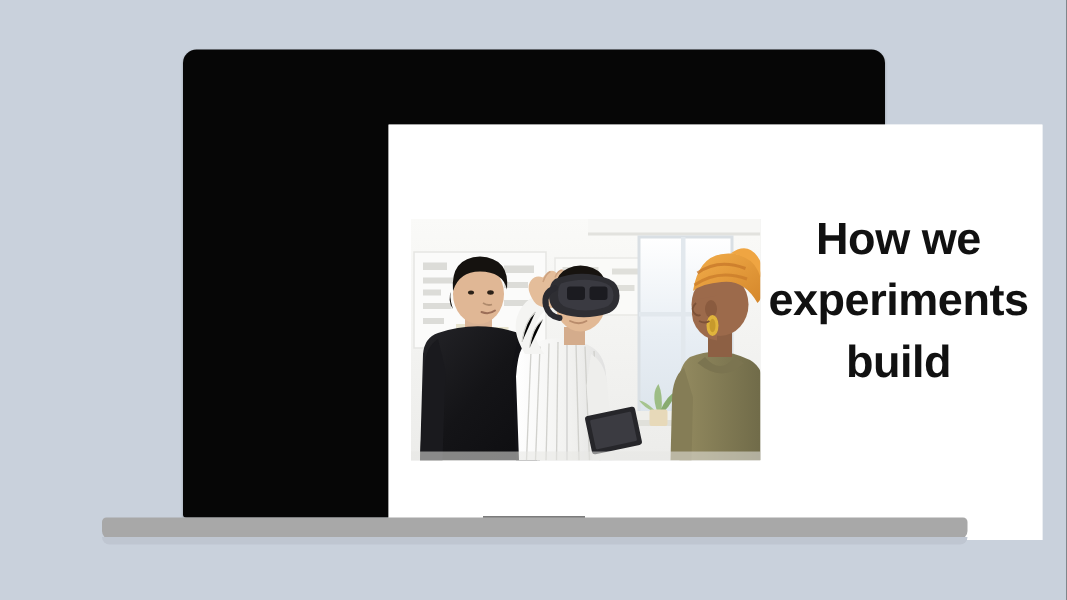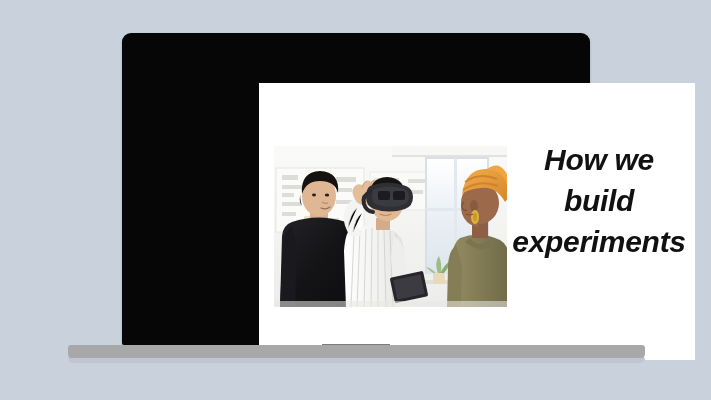--- a/index.html
+++ b/index.html
@@ -17,21 +17,21 @@
     position: relative;
     width: 711px;
     height: 400px;
     background: #c9d1dc;
   }
 
   
   .laptop {
     position: absolute;
     left: 0; top: 0;
-    width: 656px; height: 400px; font-style: italic;
+    width: 656px; height: 400px;
   }
   .laptop-lid {
     position: absolute;
     left: 122px;
     top: 33px;
     width: 468px;
     height: 312px;
     background: #060606;
     border-radius: 9px 9px 2px 2px;
     box-shadow: 0 1px 2px rgba(0,0,0,0.25);
@@ -305,22 +305,22 @@
                   <path d="M192 68 q4 2 7 0" stroke="#7d5238" stroke-width="1.2" fill="none"></path>
                 </g>
 
                 <rect x="0" y="155" width="233" height="6" fill="#e7e7e3" opacity="0.55"></rect>
               </g>
             </svg>
           </div>
 
           <div class="title">
             <span class="title-line">How we</span>
+            <span class="title-line">experiments</span>
             <span class="title-line">build</span>
-            <span class="title-line">experiments</span>
           </div>
 
         </div>
       </div>
     </div>
 
     <div class="base-notch"></div>
     <div class="base"></div>
     <div class="base-shadowline"></div>
 

